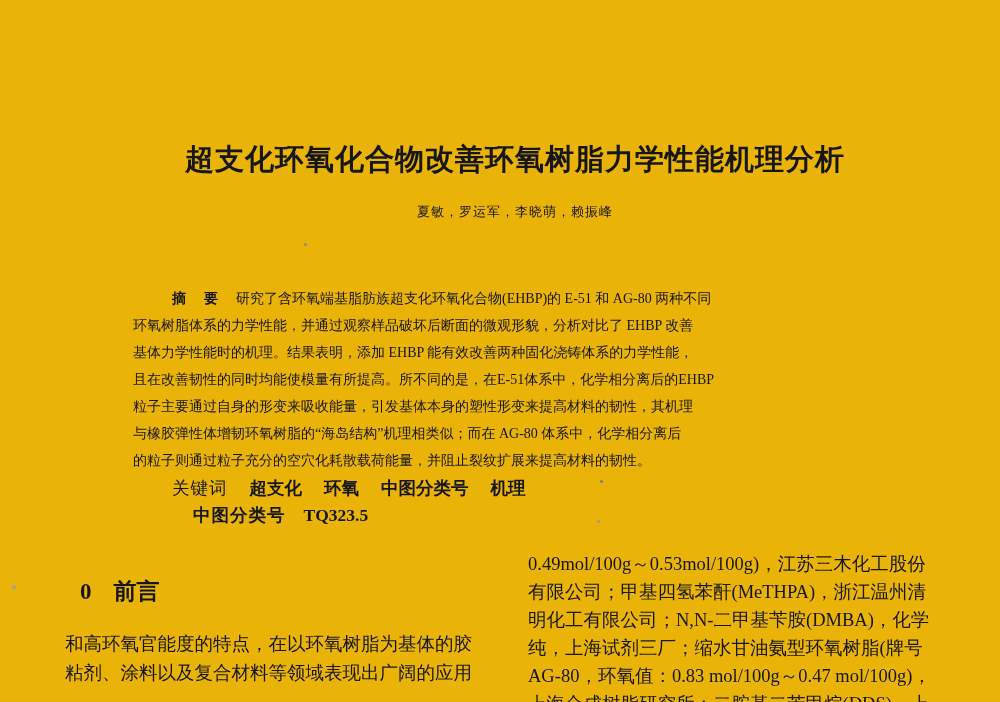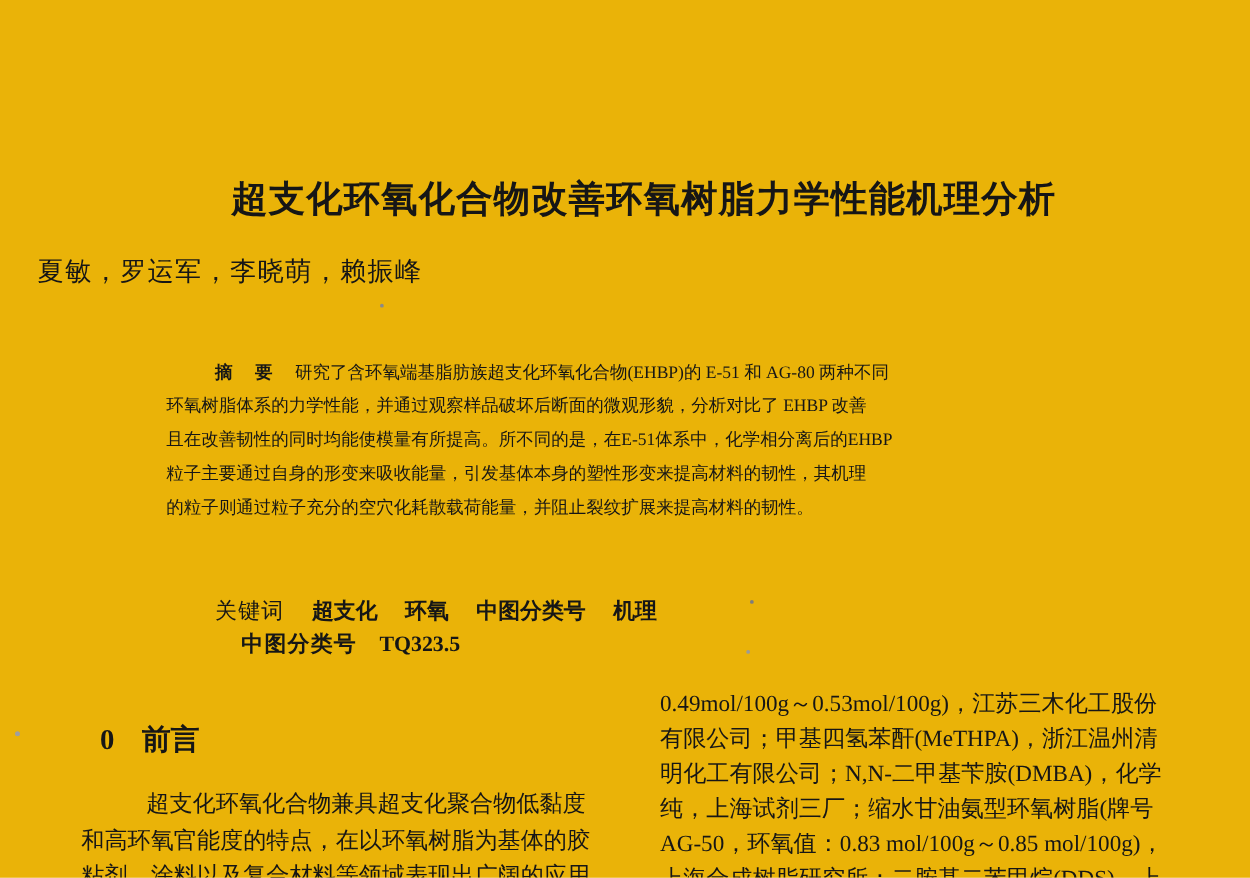--- a/index.html
+++ b/index.html
@@ -32,22 +32,22 @@
     font-size: 29px;
     font-weight: 700;
     letter-spacing: 1px;
     white-space: nowrap;
   }
   .authors {
     position: absolute;
     left: 30px;
     top: 203px;
     width: 970px;
-    text-align: left;
-    font-size: 21px;
+    text-align: center;
+    font-size: 13px;
     letter-spacing: 1px;
     white-space: nowrap;
   }
   .affiliation {
     position: absolute;
     left: 30px;
     top: 231px;
     width: 970px;
     text-align: center;
     font-size: 15px;
@@ -160,49 +160,50 @@
   <h1 class="paper-title" style="margin:0;">超支化环氧化合物改善环氧树脂力学性能机理分析</h1>
 
   <div class="authors">夏敏，罗运军，李晓萌，赖振峰</div>
 
 
   <div class="abstract">
     <div class="a-line first">
       <span class="abstract-label">摘　要</span><span>研究了含环氧端基脂肪族超支化环氧化合物(EHBP)的 E-51 和 AG-80 两种不同</span>
     </div>
     <div class="a-line">环氧树脂体系的力学性能，并通过观察样品破坏后断面的微观形貌，分析对比了 EHBP 改善</div>
+    <div class="a-line">基体力学性能时的机理。结果表明，添加 EHBP 能有效改善两种固化浇铸体系的力学性能，</div>
     <div class="a-line">且在改善韧性的同时均能使模量有所提高。所不同的是，在E-51体系中，化学相分离后的EHBP</div>
     <div class="a-line">粒子主要通过自身的形变来吸收能量，引发基体本身的塑性形变来提高材料的韧性，其机理</div>
+    <div class="a-line">与橡胶弹性体增韧环氧树脂的“海岛结构”机理相类似；而在 AG-80 体系中，化学相分离后</div>
     <div class="a-line">的粒子则通过粒子充分的空穴化耗散载荷能量，并阻止裂纹扩展来提高材料的韧性。</div>
   </div>
 
   <div class="kw-line">
     <span class="kw-label">关键词</span><span class="kw-item">超支化</span><span class="kw-item">环氧</span><span class="kw-item">中图分类号</span><span class="kw-item">机理</span>
   </div>
 
   <div class="clc-line">
     <span class="clc-label">中图分类号</span><span class="clc-value">TQ323.5</span>
   </div>
 
   <div class="section-heading">
     <span class="sec-num">0</span><span>前言</span>
   </div>
 
   <div class="left-col">
-    <div class="p-line first">超支化环氧化合物兼具超支化聚合物低黏度</div>
     <div class="p-line">和高环氧官能度的特点，在以环氧树脂为基体的胶</div>
     <div class="p-line">粘剂、涂料以及复合材料等领域表现出广阔的应用</div>
   </div>
 
   <div class="right-col">
     <div class="p-line">0.49mol/100g～0.53mol/100g)，江苏三木化工股份</div>
     <div class="p-line">有限公司；甲基四氢苯酐(MeTHPA)，浙江温州清</div>
     <div class="p-line">明化工有限公司；N,N-二甲基苄胺(DMBA)，化学</div>
     <div class="p-line">纯，上海试剂三厂；缩水甘油氨型环氧树脂(牌号</div>
-    <div class="p-line">AG-50，环氧值：0.83 mol/100g～0.85 mol/100g)，</div>
+    <div class="p-line">AG-80，环氧值：0.83 mol/100g～0.47 mol/100g)，</div>
     <div class="p-line">上海合成树脂研究所；二胺基二苯甲烷(DDS)，上</div>
   </div>
 
   <div class="speck s1"></div>
   <div class="speck s2"></div>
   <div class="speck s3"></div>
   <div class="speck s4"></div>
 
 </div>
 

